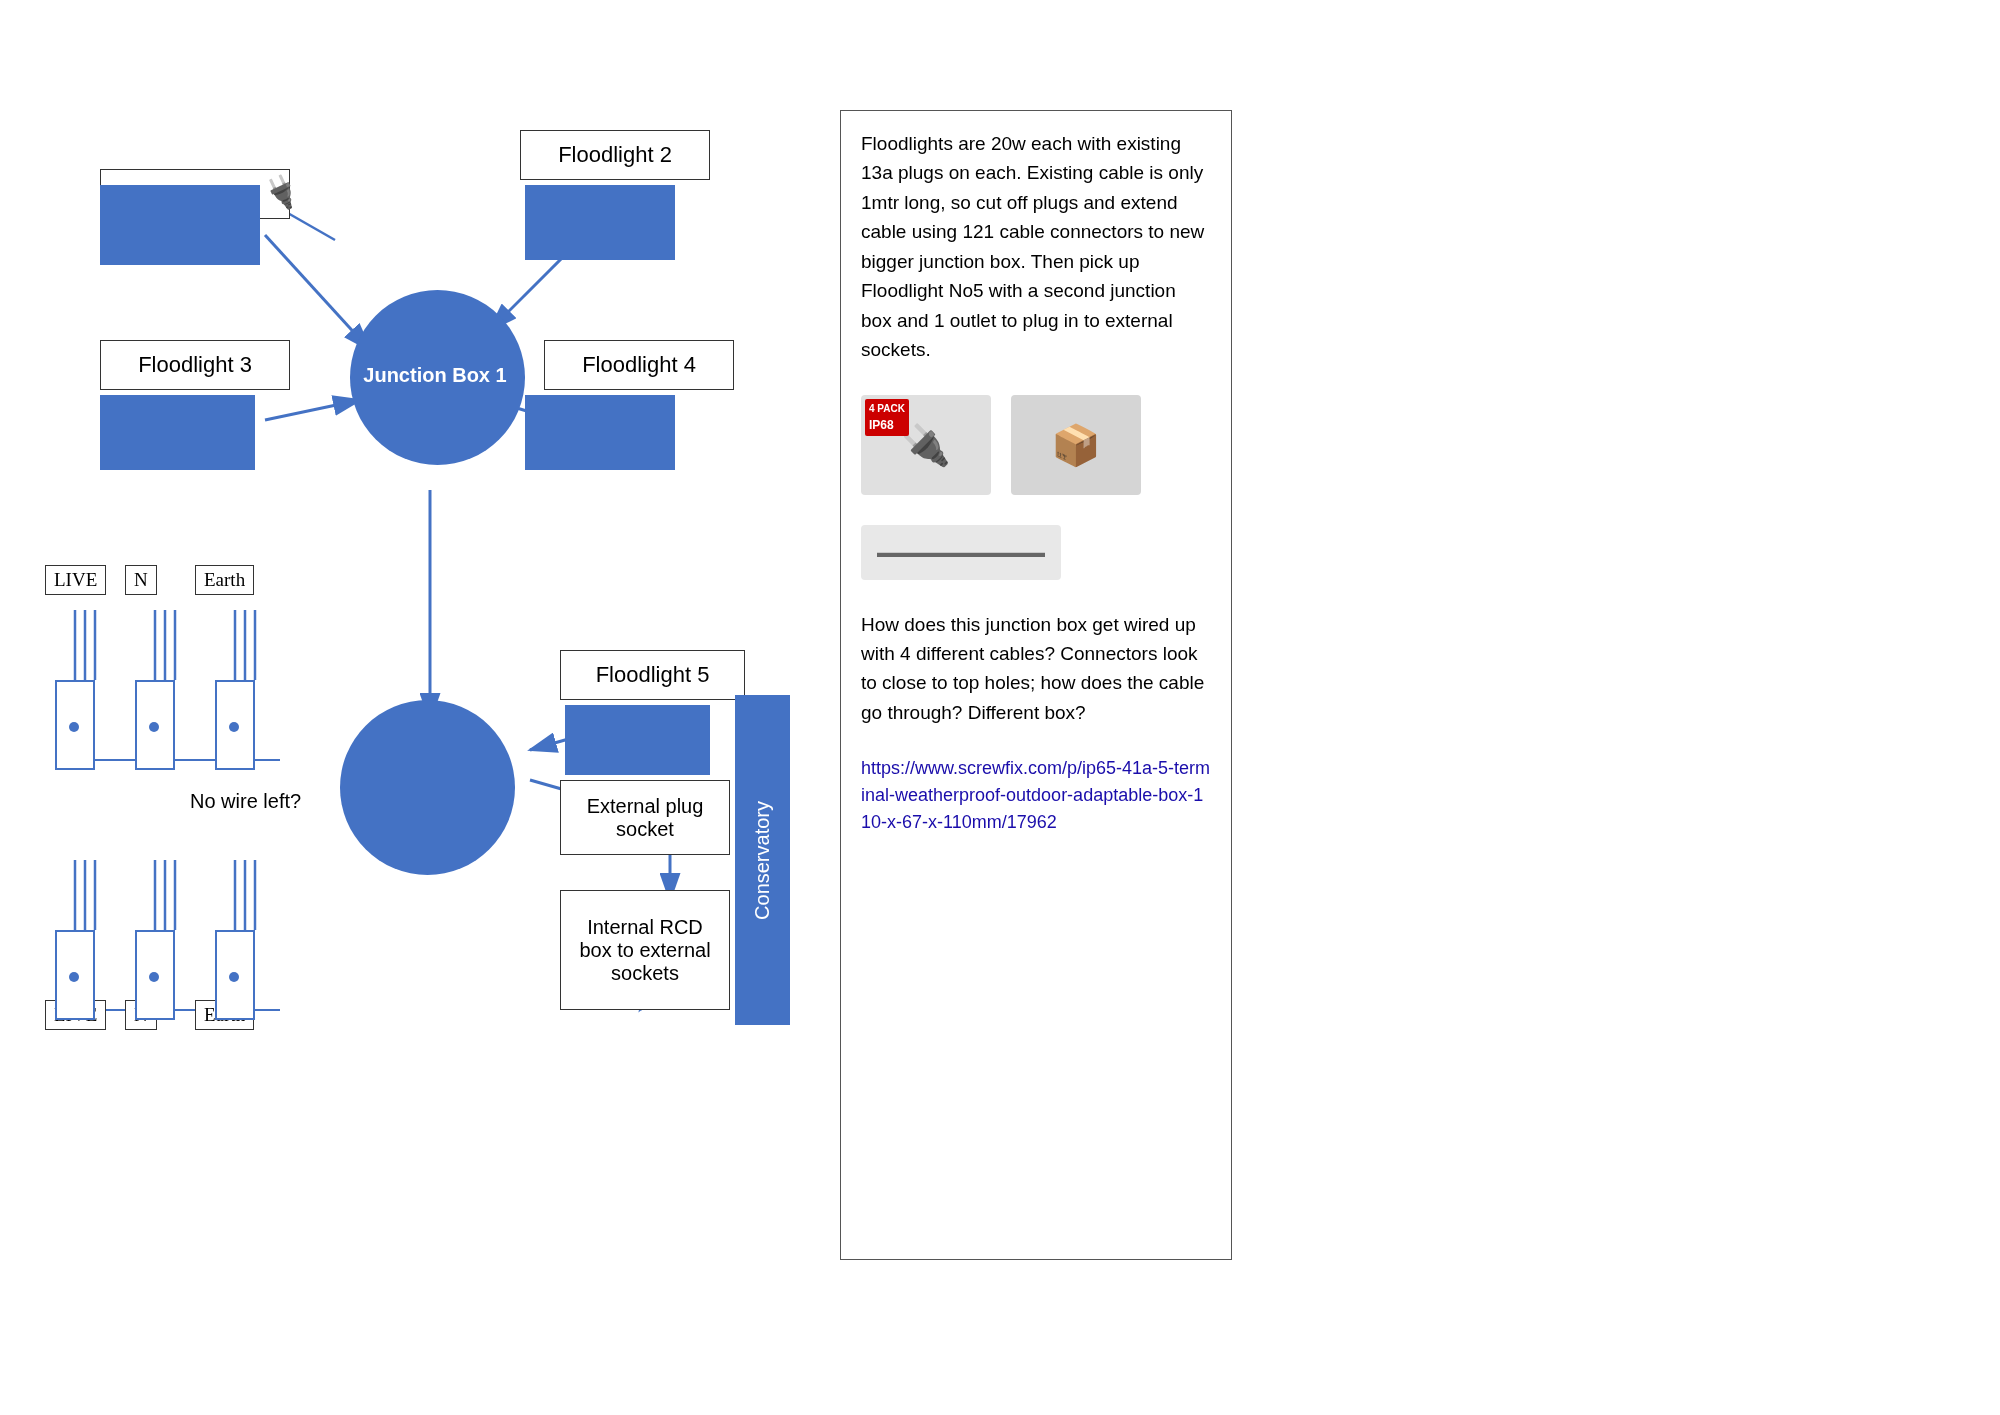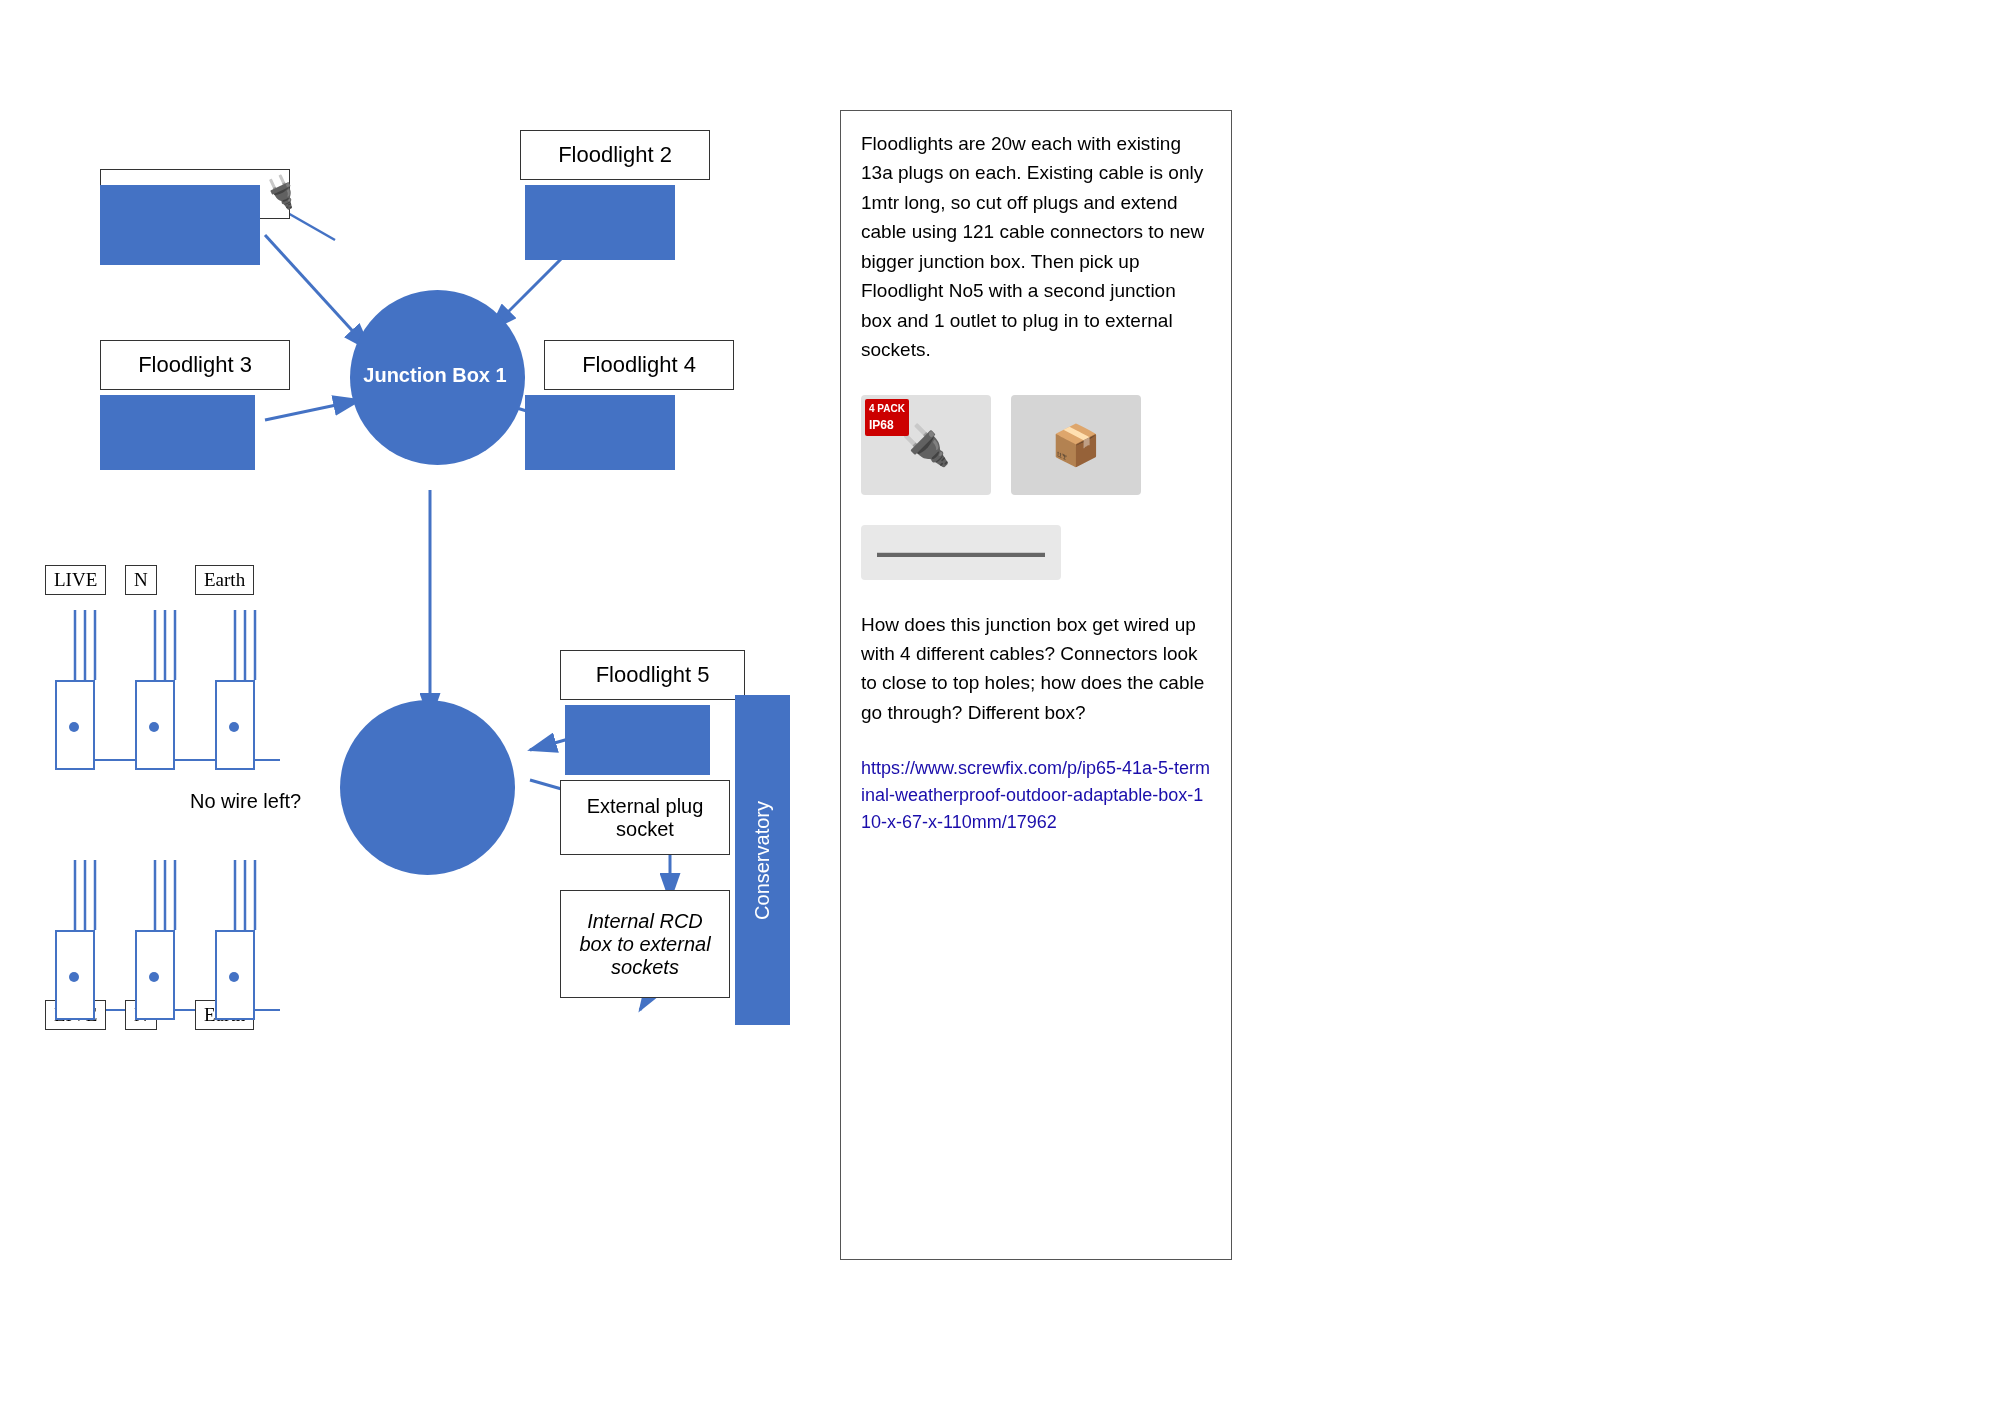--- a/index.html
+++ b/index.html
@@ -186,21 +186,21 @@
   <div class="floodlight-rect" style="left:565px; top:705px; width:145px; height:70px;"></div>
 
   <div class="label-box" style="left:560px; top:780px; width:170px; height:75px; font-size:20px;">
     <span>External plug socket</span>
   </div>
 
   <div class="conservatory-box" style="left:735px; top:695px; width:55px; height:330px;">
     <span class="conservatory-text">Conservatory</span>
   </div>
 
-  <div class="label-box" style="left:560px; top:890px; width:170px; height:108px; font-size:20px;font-style:italic;">
+  <div class="label-box" style="left:560px; top:890px; width:170px; height:120px; font-size:20px;">
     <span>Internal RCD box to external sockets</span>
   </div>
 
   <div class="wire-label" style="left:45px; top:565px;">LIVE</div>
   <div class="wire-label" style="left:125px; top:565px;">N</div>
   <div class="wire-label" style="left:195px; top:565px;">Earth</div>
 
   <div style="position:absolute;left:55px;top:680px;width:40px;height:90px;border:2px solid #4472C4;background:#fff;">
     <div style="position:absolute;left:12px;top:40px;width:10px;height:10px;border-radius:50%;background:#4472C4;"></div>
   </div>

